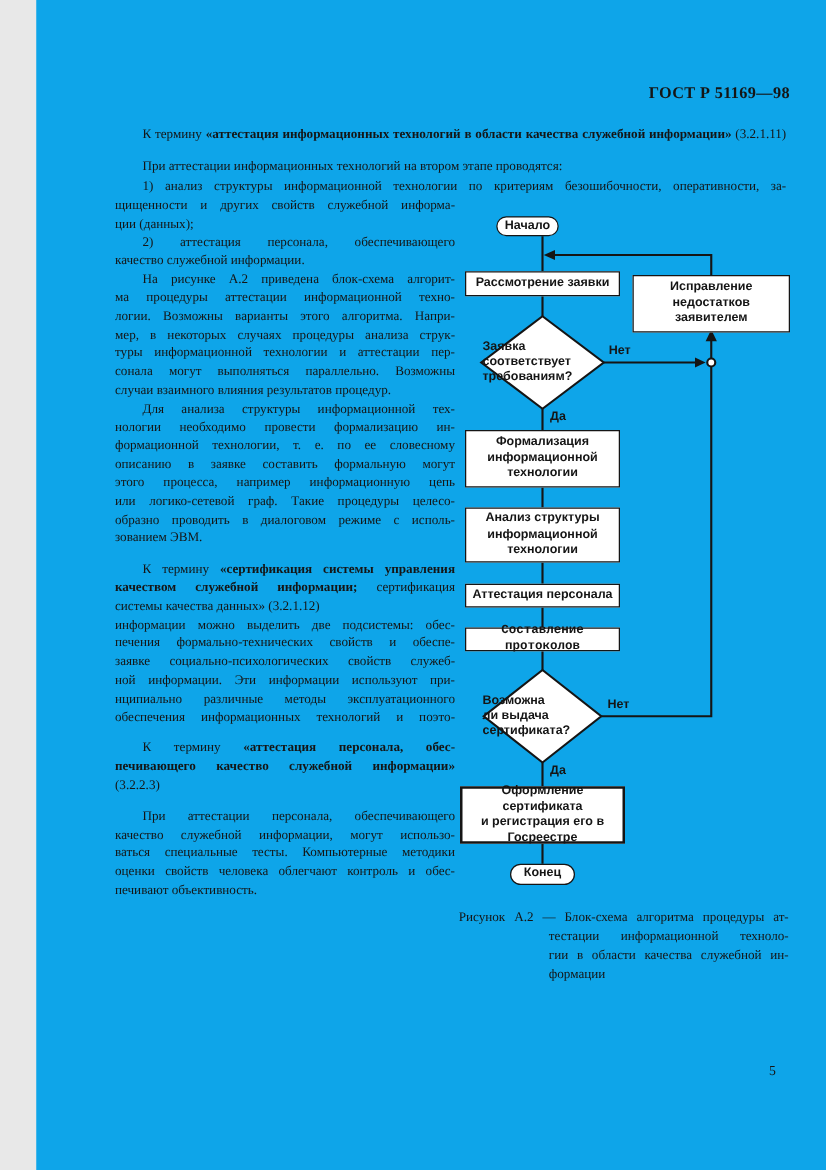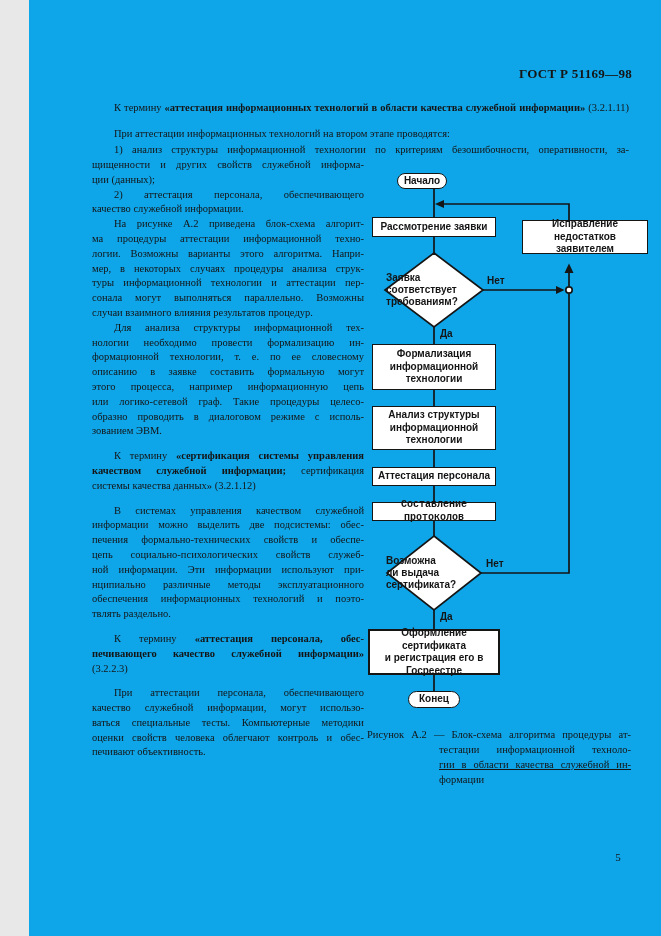--- a/index.html
+++ b/index.html
@@ -59,28 +59,26 @@
       <div class="tl fill"><span>нологии необходимо провести формализацию ин-</span></div>
       <div class="tl fill"><span>формационной технологии, т. е. по ее словесному</span></div>
       <div class="tl fill"><span>описанию в заявке составить формальную могут</span></div>
       <div class="tl fill"><span>этого процесса, например информационную цепь</span></div>
       <div class="tl fill"><span>или логико-сетевой граф. Такие процедуры целесо-</span></div>
       <div class="tl fill"><span>образно проводить в диалоговом режиме с исполь-</span></div>
       <div class="tl"><span>зованием ЭВМ.</span></div>
       <div class="tl fill ind gap"><span>К термину </span><span class="b">«сертификация системы управления</span></div>
       <div class="tl fill"><span class="b">качеством служебной информации;</span><span> сертификация</span></div>
       <div class="tl"><span>системы качества данных» (3.2.1.12)</span></div>
-      <div class="tl fill ind gap"><span>В системах управления качеством служебной</span></div>
       <div class="tl fill"><span>информации можно выделить две подсистемы: обес-</span></div>
       <div class="tl fill"><span>печения формально-технических свойств и обеспе-</span></div>
-      <div class="tl fill"><span>цепь социально-психологических свойств служеб-</span></div>
+      <div class="tl fill"><span>заявке социально-психологических свойств служеб-</span></div>
       <div class="tl fill"><span>ной информации. Эти информации используют при-</span></div>
       <div class="tl fill"><span>нципиально различные методы эксплуатационного</span></div>
       <div class="tl fill"><span>обеспечения информационных технологий и поэто-</span></div>
-      <div class="tl"><span>твлять раздельно.</span></div>
       <div class="tl fill ind gap"><span>К термину </span><span class="b">«аттестация персонала, обес-</span></div>
       <div class="tl fill"><span class="b">печивающего качество служебной информации»</span></div>
       <div class="tl"><span>(3.2.2.3)</span></div>
       <div class="tl fill ind gap"><span>При аттестации персонала, обеспечивающего</span></div>
       <div class="tl fill"><span>качество служебной информации, могут использо-</span></div>
       <div class="tl fill"><span>ваться специальные тесты. Компьютерные методики</span></div>
       <div class="tl fill"><span>оценки свойств человека облегчают контроль и обес-</span></div>
       <div class="tl"><span>печивают объективность.</span></div>
     </div>
 
@@ -106,21 +104,21 @@
       </g>
       <g fill="#151515" stroke="none">
         <polygon points="85,32 85,40 76,36"></polygon>
         <polygon points="197,118 197,126 205.5,122"></polygon>
         <polygon points="205.5,105 214.5,105 210,95.5"></polygon>
       </g>
     </svg>
 
     <div class="fb oval" style="left:38px;top:5px;width:50px;height:16px;">Начало</div>
     <div class="fb" style="left:13px;top:49px;width:124px;height:20px;">Рассмотрение заявки</div>
-    <div class="fb" style="left:163px;top:52px;width:126px;height:34px;">Исправление
+    <div class="fb" style="left:147px;top:52px;width:126px;height:46px;">Исправление
 недостатков
 заявителем</div>
     <div class="dtext" style="left:27px;top:104px;">Заявка
 соответствует
 требованиям?</div>
     <div class="lbl" style="left:128px;top:107px;">Нет</div>
     <div class="lbl" style="left:81px;top:160px;">Да</div>
     <div class="fb" style="left:13px;top:176px;width:124px;height:46px;">Формализация
 информационной
 технологии</div>
@@ -136,19 +134,19 @@
     <div class="lbl" style="left:81px;top:443px;">Да</div>
     <div class="fb" style="left:9px;top:461px;width:132px;height:46px;border-width:2px;">Оформление сертификата
 и регистрация его в
 Госреестре</div>
     <div class="fb oval" style="left:49px;top:523px;width:52px;height:17px;">Конец</div>
   </div>
 
   <div class="caption">
       <div class="tl fill"><span>Рисунок А.2 — Блок-схема алгоритма процедуры ат-</span></div>
       <div class="tl fill" style="padding-left: 72px;"><span>тестации   информационной техноло-</span></div>
-      <div class="tl fill" style="padding-left: 72px; text-decoration: underline;"><span>гии в области качества служебной ин-</span></div>
+      <div class="tl fill" style="padding-left: 72px;"><span>гии в области качества служебной ин-</span></div>
       <div class="tl" style="padding-left: 72px;"><span>формации</span></div>
     </div>
 
   <div class="pageno">5</div>
 
 </div>
 
 </body></html>

